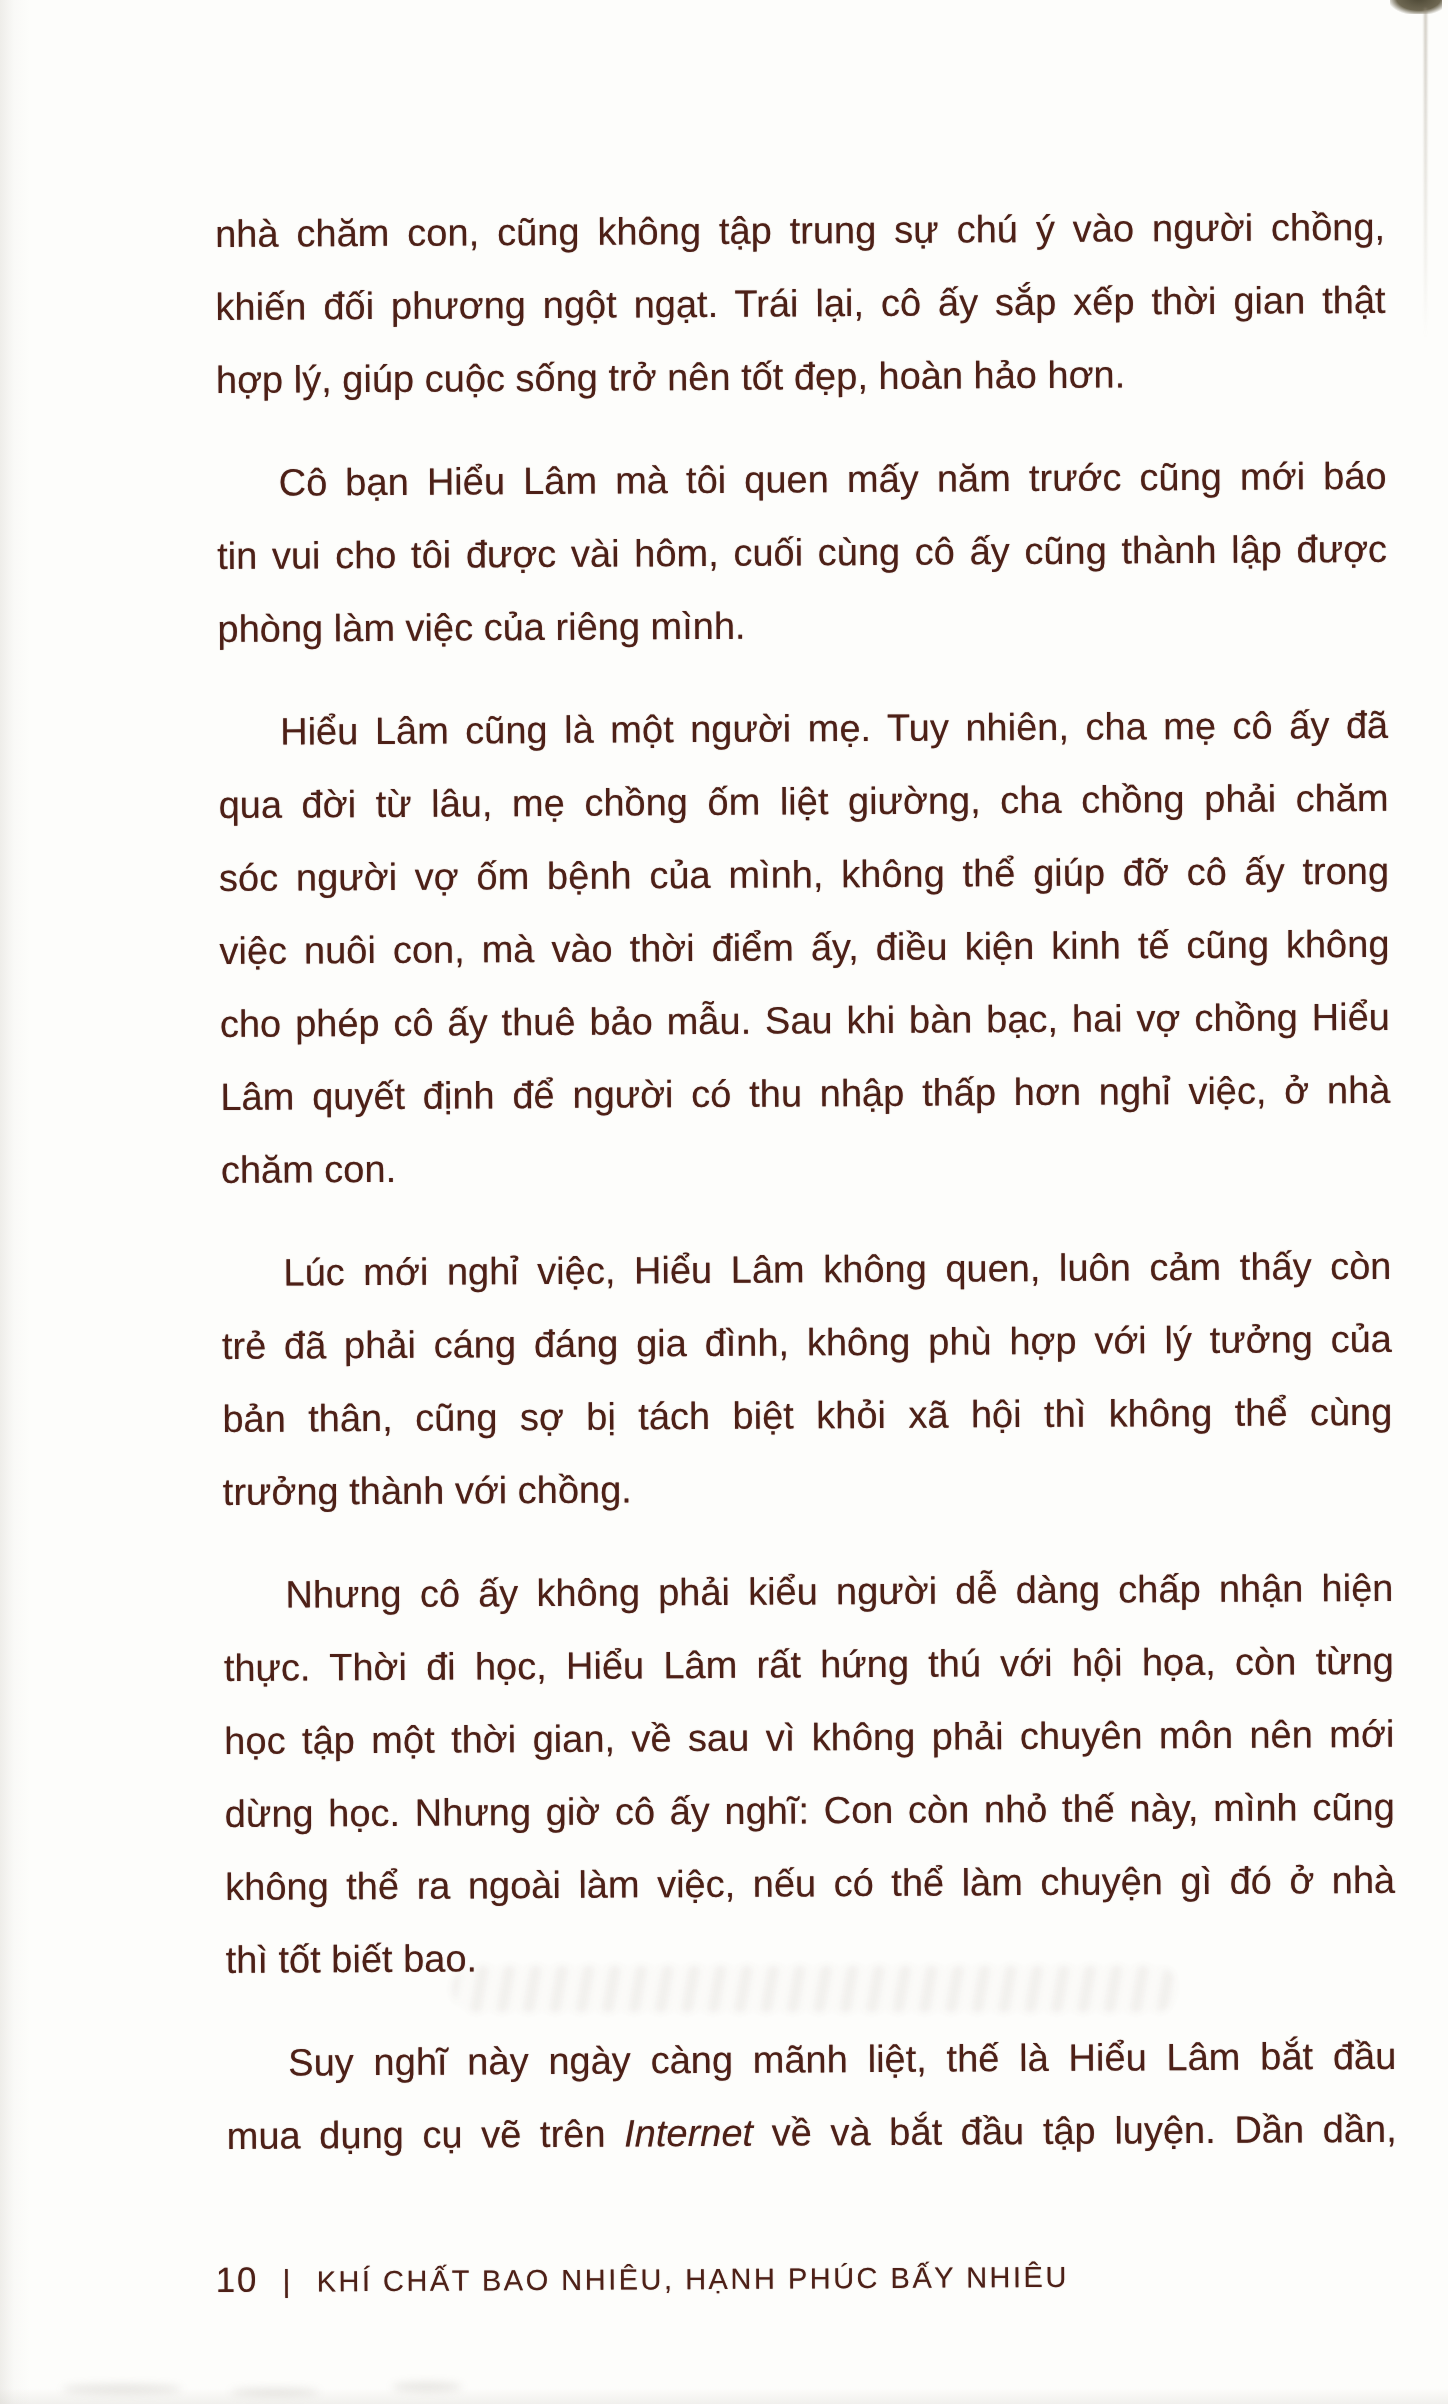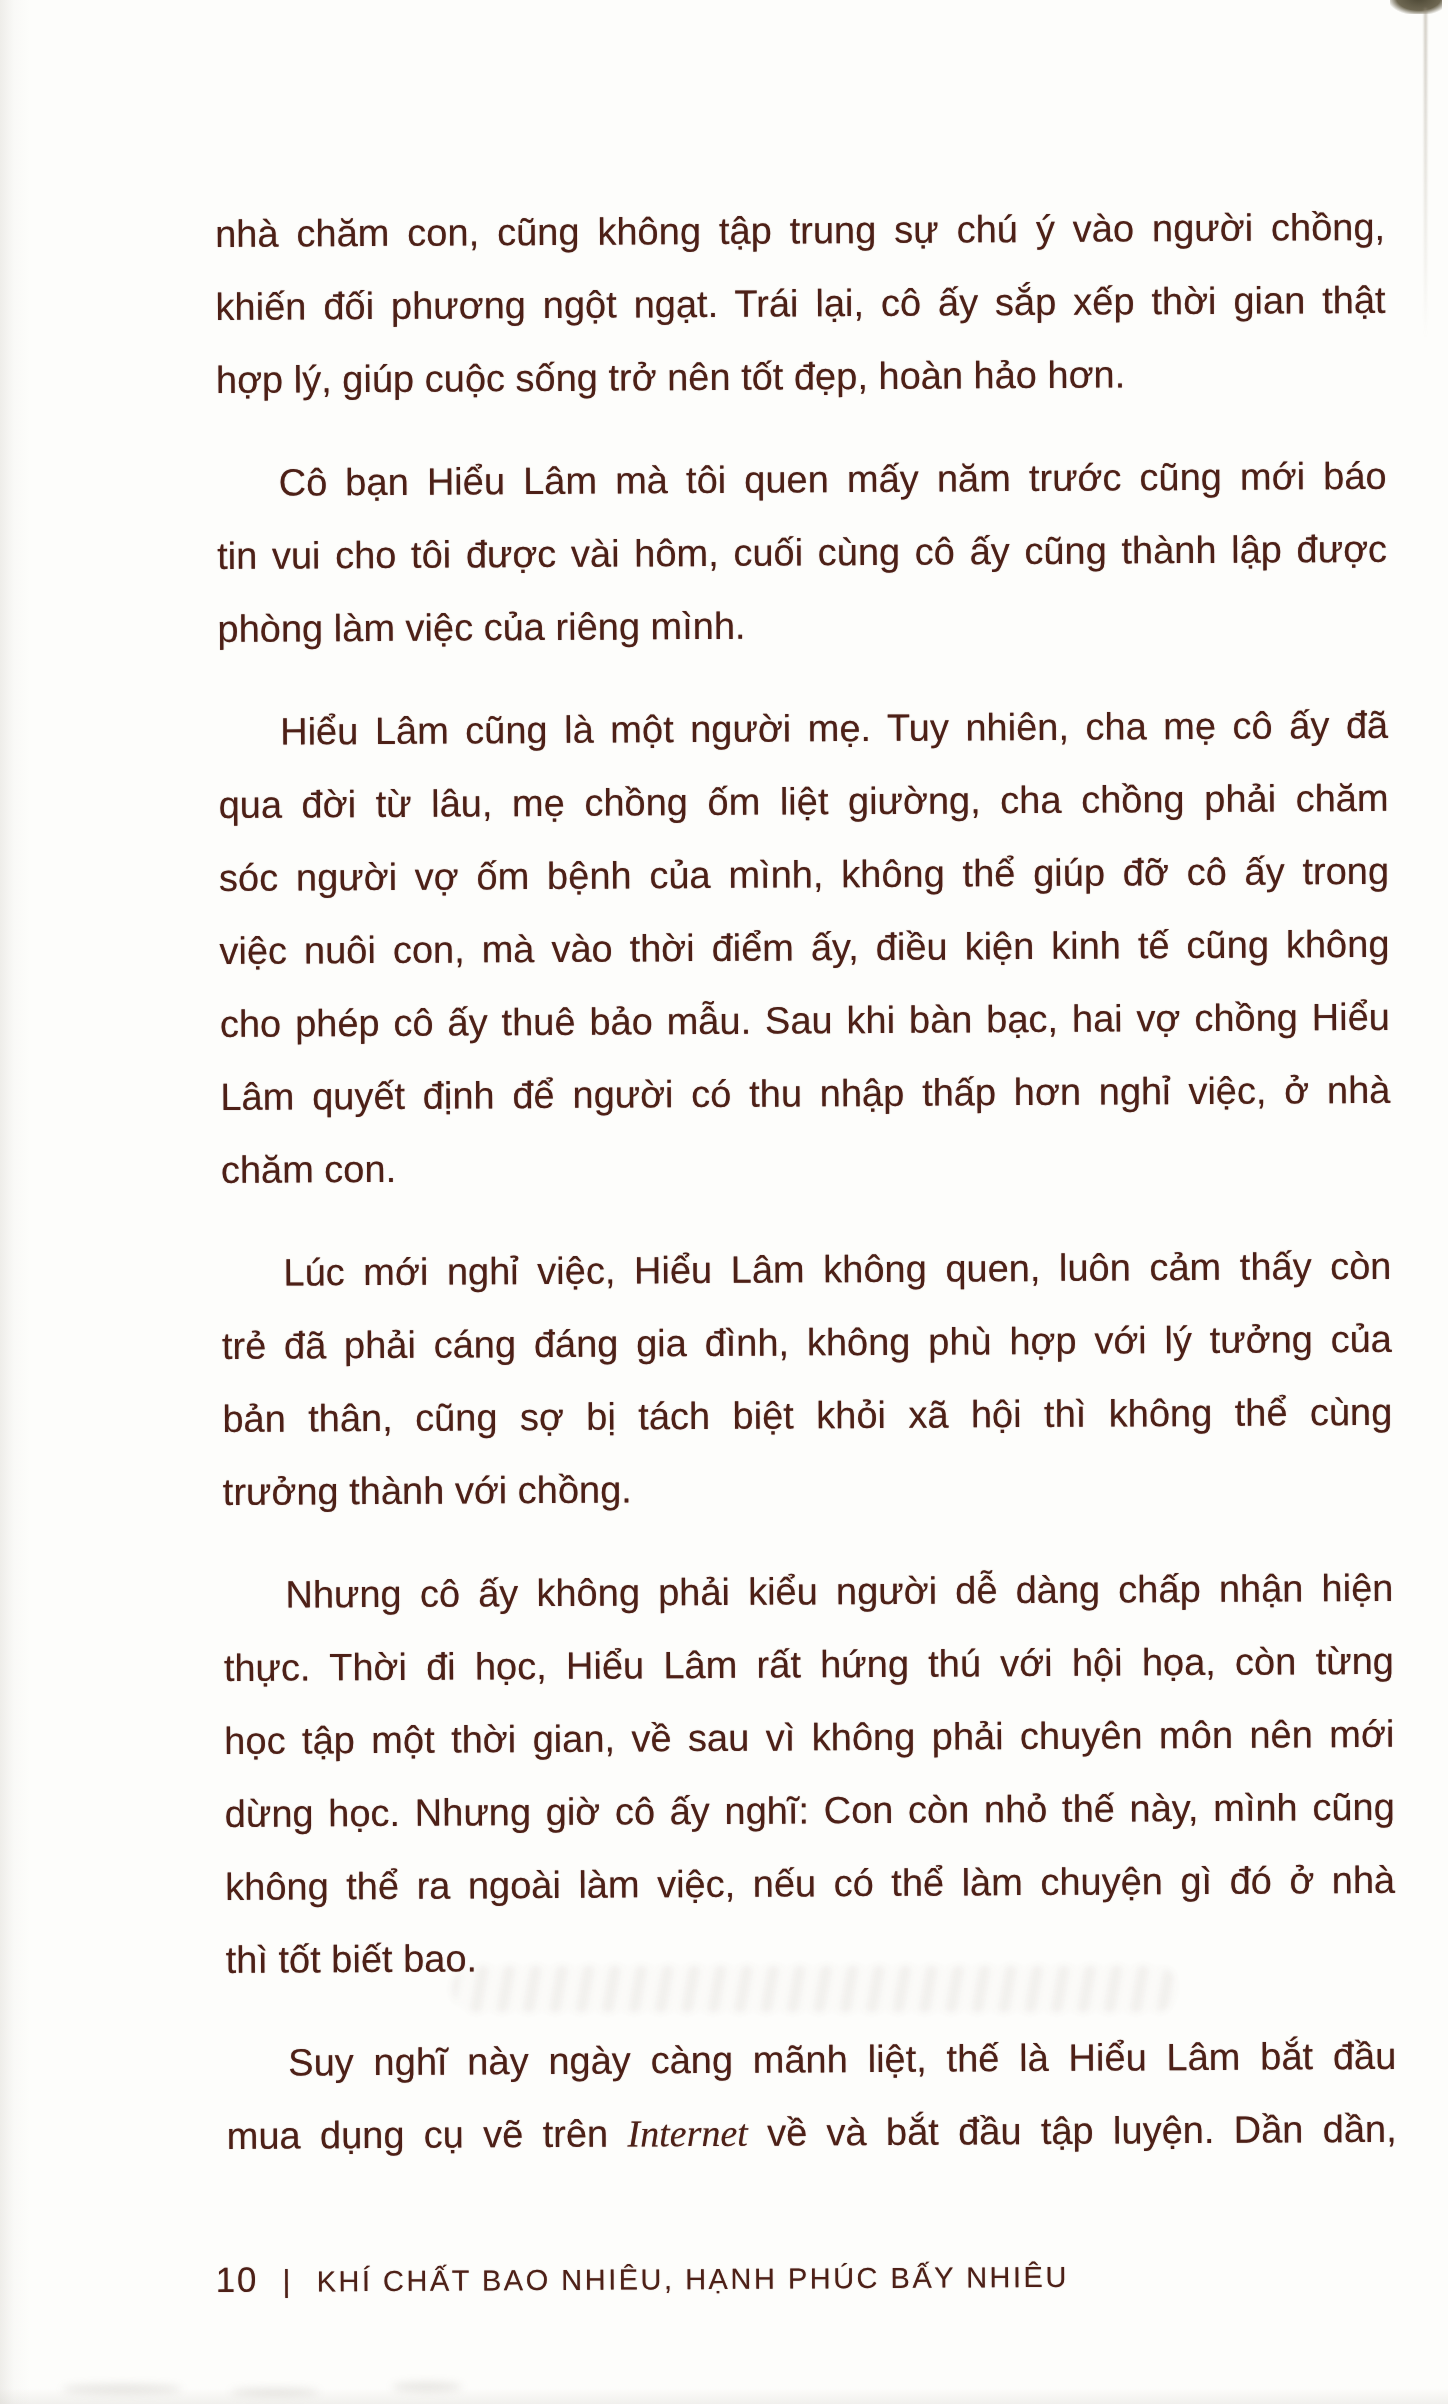--- a/index.html
+++ b/index.html
@@ -29,21 +29,21 @@
   .s3{left:392px;top:2382px;width:70px;height:10px;}
   
   .text-layer{position:absolute;inset:0;transform:rotate(-0.35deg);transform-origin:210px 220px;}
   .text-block{position:absolute;left:215px;top:198px;width:1170px;color:var(--ink,#4d2017);
     font-size:38px;text-shadow:0 0 1px rgba(77,32,23,0.55);}
   .para{margin:0;}
   .para + .para{margin-top:30px;}
   .ln{height:73px;line-height:73px;text-align:justify;text-align-last:justify;}
   .ln.end{text-align-last:left;}
   .para.indent .ln:first-child{padding-left:62px;}
-  .ln i{font-style:italic;font-family:Liberation Serif, serif;}
+  .ln i{font-style:italic;}
   .page-footer{position:absolute;left:203px;top:2252px;height:56px;line-height:56px;
     color:var(--ink,#4d2017);text-shadow:0 0 1px rgba(77,32,23,0.5);white-space:nowrap;}
   .page-num{font-size:35px;margin-right:24px;letter-spacing:2px;}
   .footer-sep{font-size:31px;margin-right:26px;font-weight:normal;}
   .running-title{font-size:29px;letter-spacing:2.5px;text-transform:uppercase;}
 </style>
 </head>
 <body style="background: rgb(253, 253, 251);">
 
 <div class="page">

